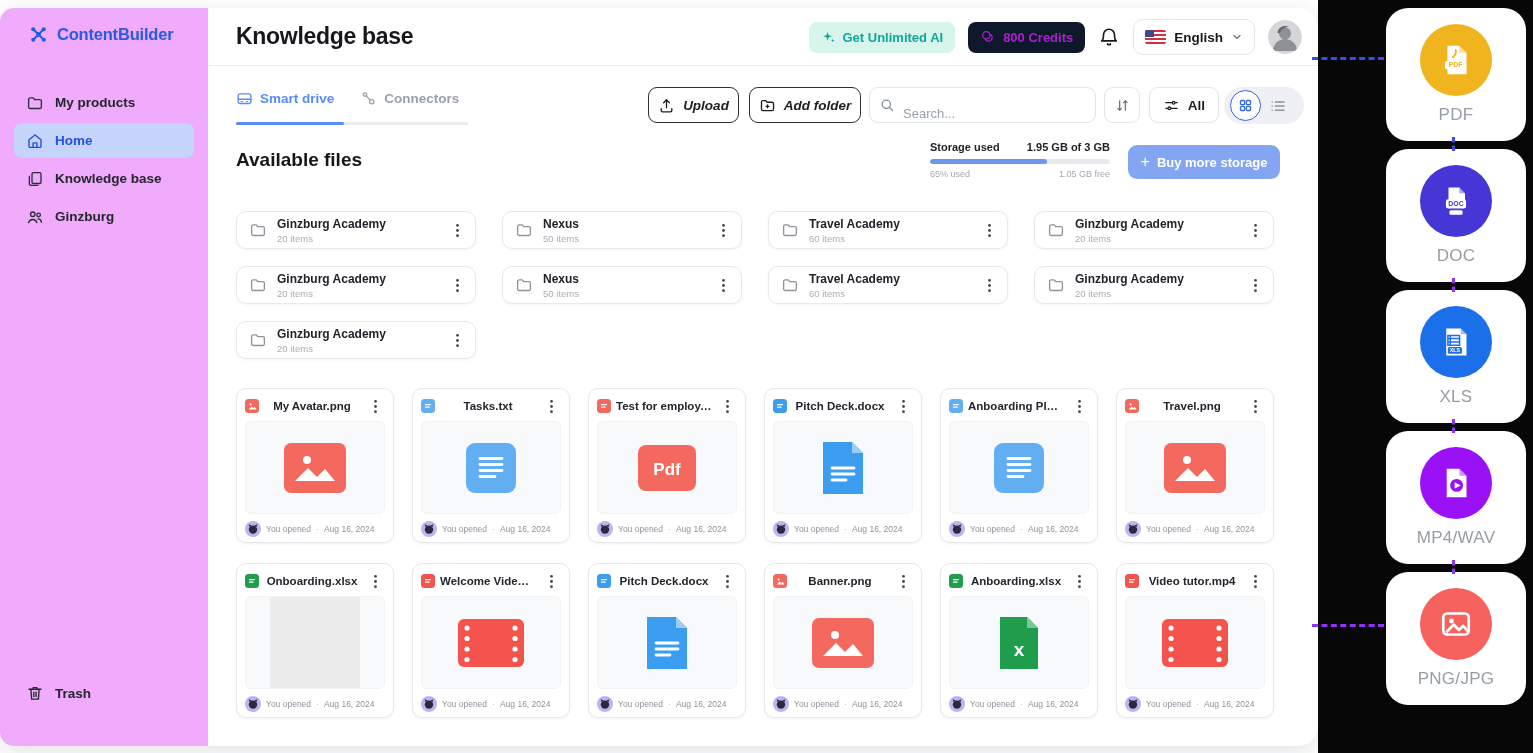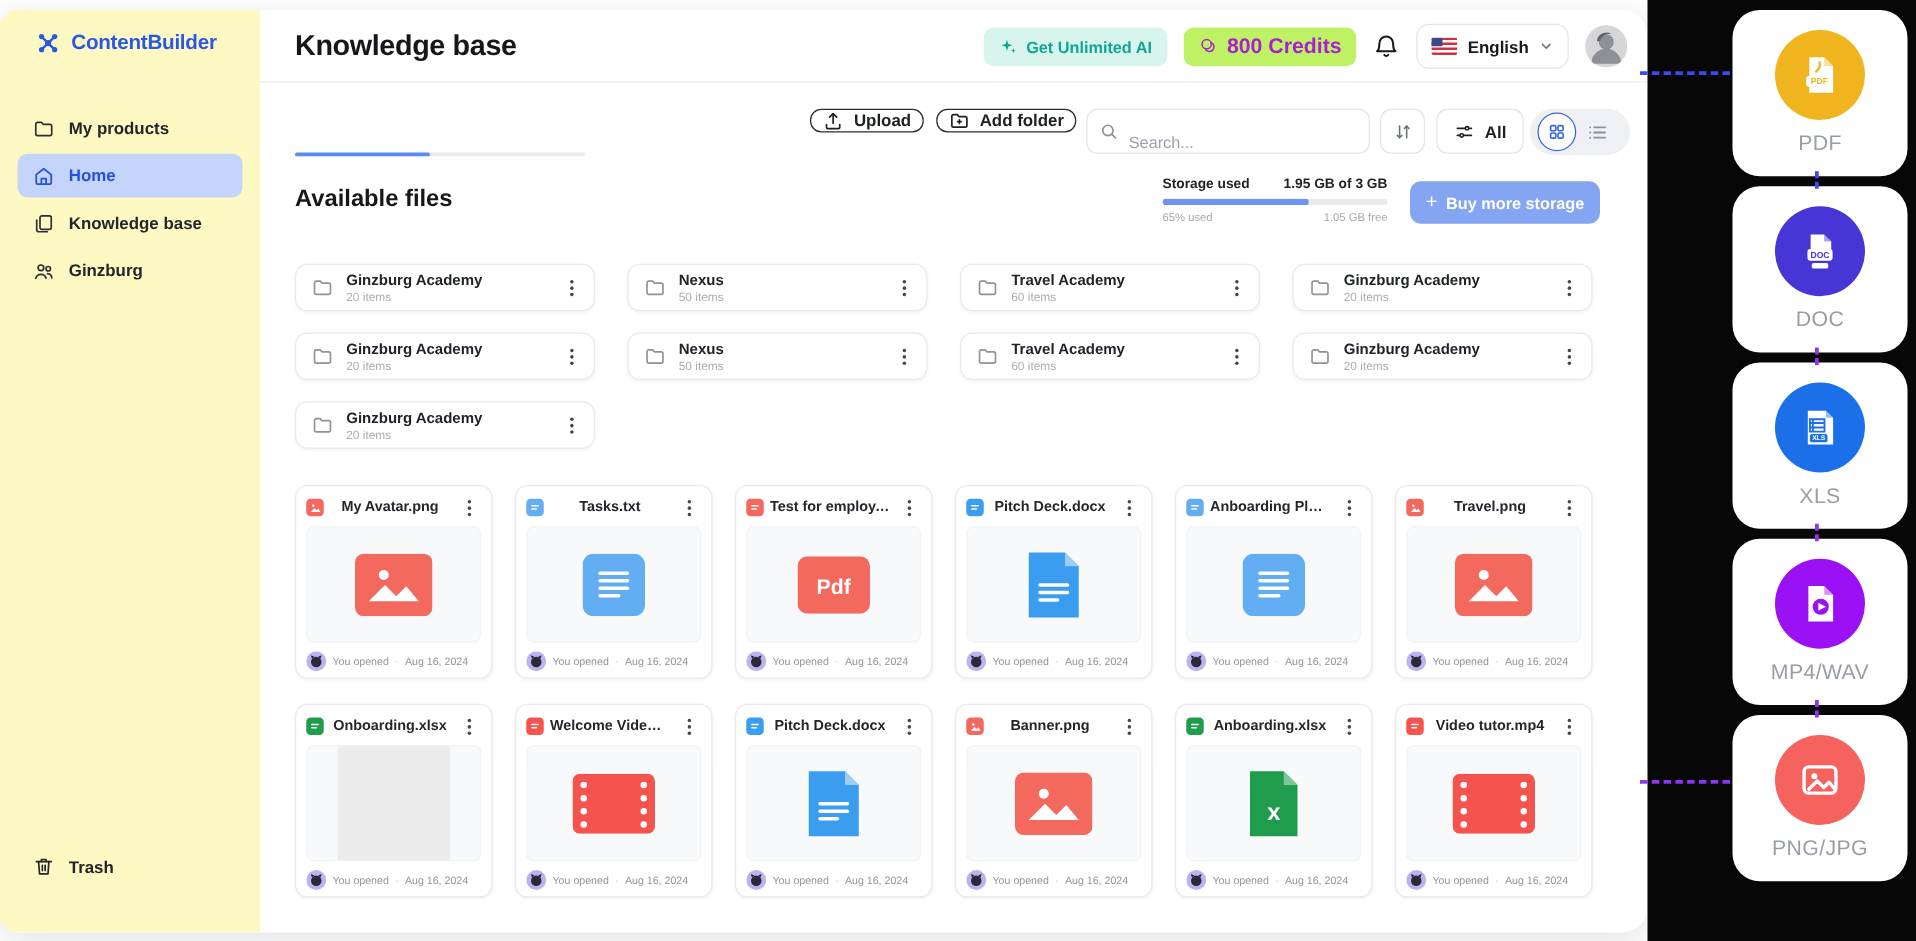--- a/index.html
+++ b/index.html
@@ -5,58 +5,58 @@
   * { box-sizing: border-box; margin: 0; padding: 0; }
   html,body { width:1533px; height:753px; }
   body { position:relative; font-family:"Liberation Sans",sans-serif; background:#ffffff; overflow:hidden; }
   svg { display:block; }
 
   
   .frame { position:absolute; left:0; top:8px; width:1318px; height:738px; background:#fff;
            border-radius:14px 20px 20px 14px; box-shadow:0 6px 26px rgba(20,24,40,.12); }
 
   
-  .sidebar { position:absolute; left:0; top:0; bottom:0; width:208px; background:#fef9c3; border-radius:14px 0 0 14px; }
+  .sidebar { position:absolute; left:0; top:0; bottom:0; width:208px; background:#f0abfc; border-radius:14px 0 0 14px; }
   .logo { position:absolute; left:28px; top:16px; display:flex; align-items:center; gap:8px; }
   .logo-text { font-size:16.5px; font-weight:800; color:#2959e3; letter-spacing:-.2px; }
   .nav { position:absolute; top:74px; left:0; right:0; }
   .nav-item { display:flex; align-items:center; gap:11px; height:35px; margin:3px 14px; padding:0 12px;
               font-size:13.5px; font-weight:600; color:#23262b; border-radius:8px; cursor:pointer; }
   .nav-item .nav-ic { color:#2c2f35; display:flex; }
   .nav-item.active { background:#c5d4fa; color:#2551dd; }
   .nav-item.active .nav-ic { color:#2551dd; }
   .trash-item { position:absolute; left:26px; bottom:44px; display:flex; align-items:center; gap:11px;
                 font-size:13.5px; font-weight:600; color:#23262b; cursor:pointer; }
 
   
   .main { position:absolute; left:208px; top:0; right:0; bottom:0; }
   .hdr { position:absolute; top:0; left:0; right:0; height:58px; border-bottom:1px solid #ededef; }
   .page-title { position:absolute; left:28px; top:15px; font-size:23px; font-weight:800; color:#15171b; letter-spacing:-.3px; }
   .hdr-right { position:absolute; right:16px; top:11px; display:flex; align-items:center; gap:13px; }
   .chip { display:flex; align-items:center; gap:7px; height:31px; padding:0 12px; border-radius:8px;
           font-size:13px; font-weight:700; cursor:pointer; }
   .chip-ai { background:#d7f5ec; color:#0fa794; }
-  .chip-credits { background:#bef264; color:#ab1fd2; font-size:17px; }
+  .chip-credits { background:#0f172a; color:#ab1fd2; font-size:13px; }
   .bell { display:flex; cursor:pointer; }
   .lang { display:flex; align-items:center; gap:8px; height:36px; padding:0 11px; border:1px solid #e3e5e9;
           border-radius:10px; font-size:13.5px; font-weight:700; color:#17191d; cursor:pointer; background:#fff; }
   .flag { border-radius:2px; overflow:hidden; display:flex; }
   .avatar { width:34px; height:34px; border-radius:50%; overflow:hidden; cursor:pointer; }
 
   
   .toolbar { position:absolute; top:76px; left:0; right:0; height:46px; }
   .tabs { position:absolute; left:28px; top:6px; display:flex; gap:26px; }
   .tab { display:flex; align-items:center; gap:7px; font-size:13.5px; font-weight:600; padding-bottom:12px; cursor:pointer; }
   .tab.active { color:#5a8cf2; }
   .tab.inactive { color:#9aa1ab; }
   .tab-track { position:absolute; left:28px; top:38px; width:232px; height:3px; background:#e9ebee; border-radius:2px; }
   .tab-track .seg { width:108px; height:3px; background:#5a8cf2; border-radius:2px; }
-  .btn-dark { position:absolute; top:3px; height:19px; display:flex; align-items:center; justify-content:center; gap:8px;
+  .btn-dark { position:absolute; top:3px; height:36px; display:flex; align-items:center; justify-content:center; gap:8px;
               background:#fff; border:1.5px solid #2b2e35; border-radius:9px; font-size:13.5px; font-weight:700;
-              color:#1c1f24; font-family:inherit; cursor:pointer; }
+              color:#1c1f24; font-family:inherit; cursor:pointer;font-style:italic; }
   .search { position:absolute; left:661px; top:3px; width:227px; height:36px; }
   .search input { width:100%; height:100%; border:1px solid #e3e5e9; border-radius:9px; padding:16px 10px 0 33px;
                   font-size:13px; color:#30343a; font-family:inherit; outline:none; background:#fff; }
   .search input::placeholder { color:#99a0aa; }
   .search .s-ic { position:absolute; left:10px; top:10px; }
   .btn-light { position:absolute; top:3px; height:36px; display:flex; align-items:center; justify-content:center; gap:8px;
                background:#fff; border:1px solid #e3e5e9; border-radius:9px; font-size:13.5px; font-weight:700;
                color:#1c1f24; font-family:inherit; cursor:pointer; }
   .view-toggle { position:absolute; left:1016px; top:3px; width:80px; height:37px; background:#eff0f3; border-radius:19px;
                  display:flex; align-items:center; padding:0 6px; gap:8px; }
@@ -243,20 +243,42 @@
               <circle cx="17" cy="17" r="17" fill="#d6d6d8"></circle>
               <circle cx="17" cy="13.5" r="6" fill="#8d9094"></circle>
               <path d="M5 31a12 12 0 0 1 24 0z" fill="#8d9094"></path>
               <path d="M9.5 13c.5-6 7-8.5 11.5-6-5 0-8 2.5-9 6z" fill="#63666b"></path>
             </svg>
         </span>
       </div>
     </div>
 
     <div class="toolbar">
+      <div class="tabs">
+        <div class="tab active">
+          <span>
+            <svg width="17" height="17" viewBox="0 0 24 24" fill="none" stroke="currentColor" stroke-width="1.9" stroke-linecap="round">
+                <rect x="3" y="5.5" width="18" height="13.5" rx="2.6"></rect>
+                <path d="M3 13h18"></path>
+                <path d="M7.5 16.4h1.4M15.1 16.4h1.4"></path>
+              </svg>
+          </span>
+          <span>Smart drive</span>
+        </div>
+        <div class="tab inactive">
+          <span>
+            <svg width="17" height="17" viewBox="0 0 24 24" fill="none" stroke="currentColor" stroke-width="1.9">
+                <circle cx="7" cy="6.5" r="2.5"></circle>
+                <circle cx="16.5" cy="16.5" r="3"></circle>
+                <path d="M8.8 8.3l5.4 6"></path>
+              </svg>
+          </span>
+          <span>Connectors</span>
+        </div>
+      </div>
       <div class="tab-track">
           <div class="seg"></div>
         </div>
 
       <button class="btn-dark" style="left:440px;width:91px">
         <span>
           <svg width="17" height="17" viewBox="0 0 24 24" fill="none" stroke="currentColor" stroke-width="1.9" stroke-linecap="round" stroke-linejoin="round">
               <path d="M12 15V4.5"></path>
               <path d="M8 8l4-4 4 4"></path>
               <path d="M4.5 16.5v2.6a1.9 1.9 0 0 0 1.9 1.9h11.2a1.9 1.9 0 0 0 1.9-1.9v-2.6"></path>

